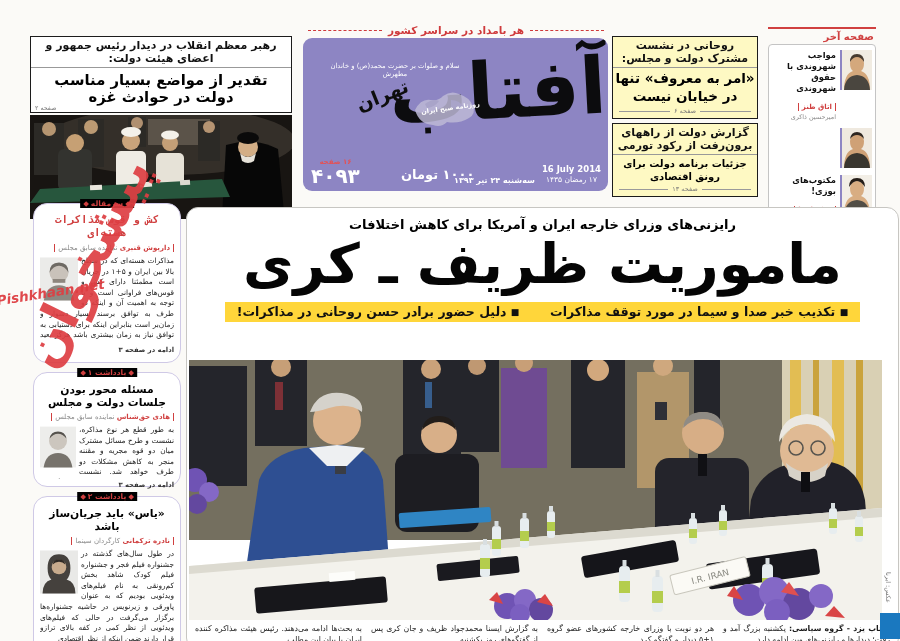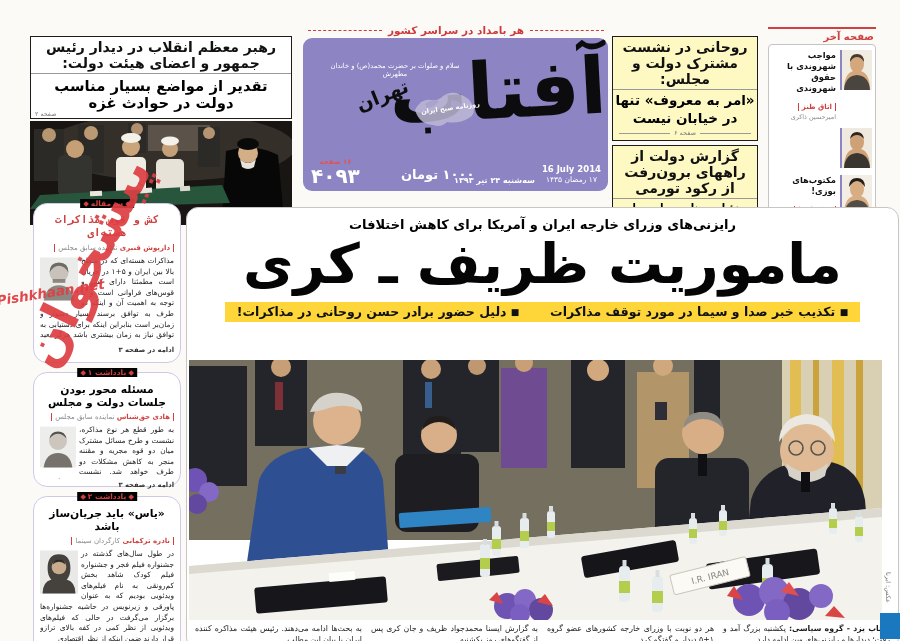--- a/index.html
+++ b/index.html
@@ -24,21 +24,21 @@
   #price{position:absolute;left:98px;bottom:9px;color:#fff;font-size:13px;font-weight:bold;}
   #dates{position:absolute;right:7px;bottom:6px;display:flex;align-items:flex-end;gap:7px;color:#fff;}
   #dates .fa{font-size:8px;font-weight:bold;}
   #dates .stack{display:flex;flex-direction:column;align-items:center;line-height:1.3;}
   #dates .en{font-size:8.5px;font-weight:bold;direction:ltr;}
   #dates .hij{font-size:7.5px;}
 
   
   #tlstory{left:30px;top:36px;width:262px;}
   #tlstory .box{border:1.2px solid #1c1c1c;background:#fff;position:relative;}
-  .kicker-s{font-size:14px;font-weight:bold;text-align:center;padding:2px 3px;border-bottom:0.8px solid #999;color:#111;}
+  .kicker-s{font-size:11px;font-weight:bold;text-align:center;padding:2px 3px;border-bottom:0.8px solid #999;color:#111;}
   #tlstory .hl{font-size:14.8px;font-weight:bold;text-align:center;padding:3px 2px 7px;color:#000;letter-spacing:-0.5px;}
   #tlstory .pg{position:absolute;bottom:1px;right:auto;left:4px;font-size:6.3px;color:#777;}
   #tlphoto{display:block;margin-top:2px;}
 
   
   #trstack{left:612px;top:36px;width:146px;display:flex;flex-direction:column;gap:4px;}
   .trbox{border:1.2px solid #1c1c1c;background:#fef9c3;padding-bottom:2px;}
   .trbox .hl{font-weight:bold;text-align:center;color:#000;padding:2px 2px 0;}
   #trbox1 .hl{font-size:13.5px;line-height:1.3;}
   #trbox2 .hl{font-size:10px;line-height:1.3;}

